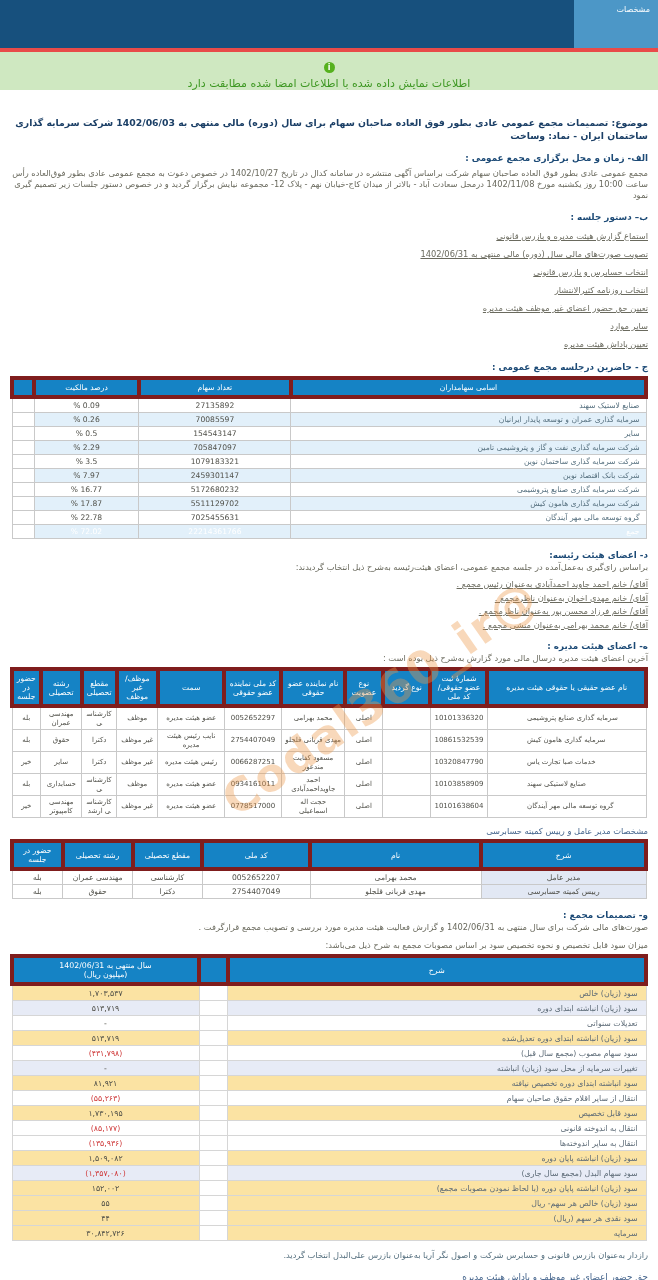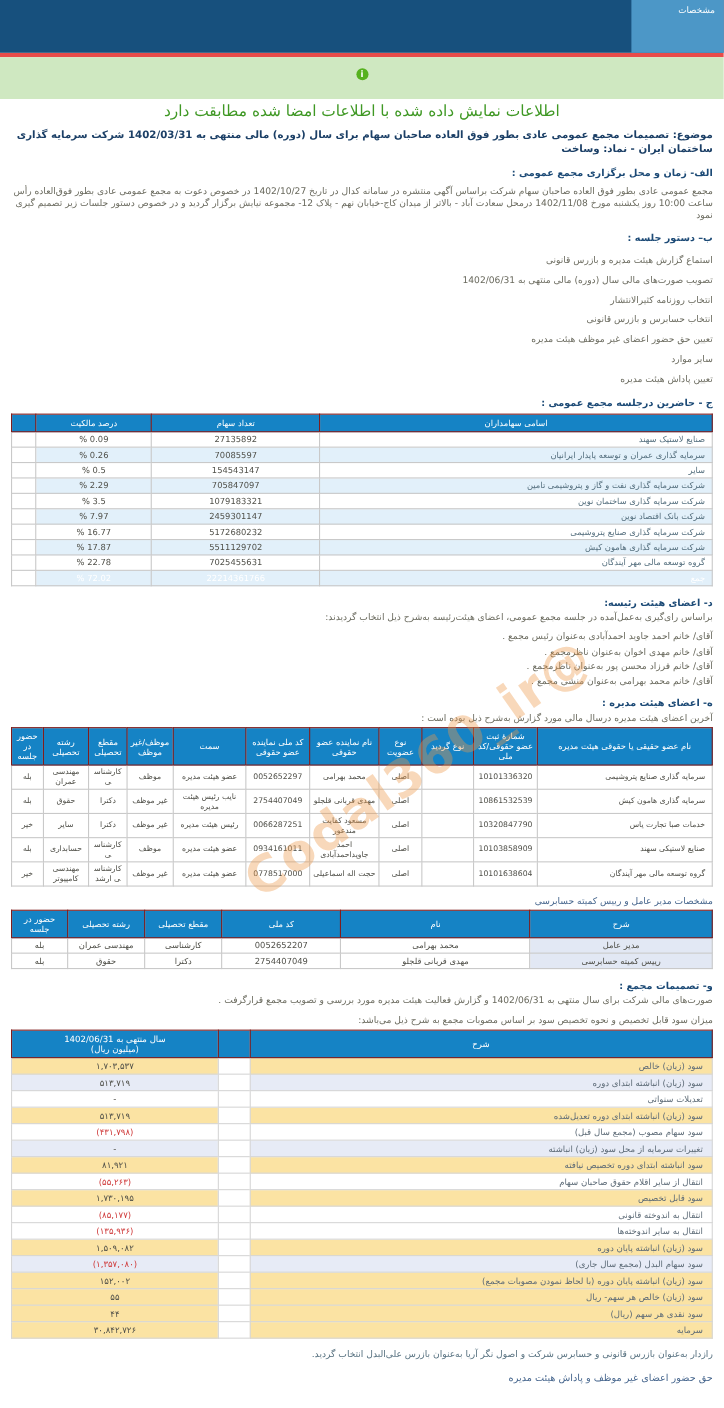--- a/index.html
+++ b/index.html
@@ -9,35 +9,35 @@
 
   
   .topbar { height:48px; background:#17507d; position:relative; }
   .tab-right { position:absolute; top:0; right:0; width:84px; height:48px; background:#4c97c7;
                color:#fff; font-size:8px; text-align:right; padding:5px 8px; }
   .redline { height:4px; background:#e84b49; }
   .banner { height:38px; background:#cfe8c1; text-align:center; padding-top:3px; }
   .info-icon { display:inline-block; width:11px; height:11px; border-radius:50%;
                background:#56b11e; color:#fff; font-size:8px; line-height:11px;
                font-weight:bold; }
-  .banner-text { display:block; color:#3f9824; font-size:14px; margin-top:19px; }
+  .banner-text { display:block; color:#3f9824; font-size:11px; margin-top:3px; }
 
   
   .content { padding:0 10px; position:relative; }
   .doc-title { margin-top:26px; font-size:9.3px; font-weight:bold; color:#1b3f66; line-height:13px; }
   .sec-h { font-size:8.8px; font-weight:bold; color:#1c4a76; margin-top:10px; line-height:12px; }
   .para { font-size:8.3px; color:#6a6a5e; line-height:11px; margin-top:4px; }
-  .agenda-item, .officer-line { font-size:8.3px; color:#6a6a5e; line-height:10px; margin-top:8px; }
+  .agenda-item, .officer-line { font-size:8.3px; color:#6a6a5e; line-height:10px; margin-top:8px;text-decoration:underline; }
   .officer-line { margin-top:3px; line-height:10.5px; }
   .sub-label { font-size:8.3px; color:#44648c; margin-top:8px; }
 
   
   table { width:100%; border-collapse:collapse; table-layout:fixed; margin-top:3px; }
   th { background:#1583c5; color:#fff; font-weight:normal; font-size:7.6px;
-       border:1px solid #7f1d1d; padding:3px 2px; text-align:center; line-height:9px; }
+       border:4px solid #7f1d1d; padding:3px 2px; text-align:center; line-height:9px; }
   td { border:1px solid #c9c9c9; font-size:7.6px; padding:2px 3px; text-align:center;
        line-height:9px; color:#4f4f48; background:#fff; word-wrap:break-word; }
   td.empty { background:#fff !important; }
   td.neg { color:#cf3a3a; }
 
   
   #tbl-sh { border:1px solid #7f96a7; }
   #tbl-sh th:nth-child(1){width:56%} #tbl-sh th:nth-child(2){width:24%}
   #tbl-sh th:nth-child(3){width:16.5%} #tbl-sh th:nth-child(4){width:3.5%}
   #tbl-sh td:first-child { text-align:right; padding-right:6px; color:#56707f; }
@@ -46,21 +46,21 @@
   #tbl-sh tr.total td:first-child { color:#fff; }
 
   
   #tbl-board th:nth-child(1){width:25%} #tbl-board th:nth-child(2){width:9%}
   #tbl-board th:nth-child(3){width:7.5%} #tbl-board th:nth-child(4){width:6%}
   #tbl-board th:nth-child(5){width:10%} #tbl-board th:nth-child(6){width:9%}
   #tbl-board th:nth-child(7){width:10.5%} #tbl-board th:nth-child(8){width:6.5%}
   #tbl-board th:nth-child(9){width:5.5%} #tbl-board th:nth-child(10){width:6.5%}
   #tbl-board th:nth-child(11){width:4.5%}
   #tbl-board td { font-size:7px; line-height:8.5px; }
-  #tbl-board td:first-child { text-align:right; padding-right:6px;padding-left:39px; }
+  #tbl-board td:first-child { text-align:left; padding-right:6px;padding-left:39px; }
 
   
   #tbl-ceo th:nth-child(1){width:26%} #tbl-ceo th:nth-child(2){width:27%}
   #tbl-ceo th:nth-child(3){width:17%} #tbl-ceo th:nth-child(4){width:11%}
   #tbl-ceo th:nth-child(5){width:11%} #tbl-ceo th:nth-child(6){width:8%}
   #tbl-ceo td:first-child { background:#e2e8f4; }
 
   
   #tbl-profit th:nth-child(1){width:66%} #tbl-profit th:nth-child(2){width:4.5%}
   #tbl-profit th:nth-child(3){width:29.5%}
@@ -90,31 +90,31 @@
 
 <div class="banner">
   <span class="info-icon">i</span>
   <span class="banner-text">اطلاعات نمایش داده شده با اطلاعات امضا شده مطابقت دارد</span>
 </div>
 
 <div class="content">
 
   <div class="watermark">@Codal360_ir</div>
 
-  <div class="doc-title">موضوع: تصمیمات مجمع عمومی عادی بطور فوق العاده صاحبان سهام برای سال (دوره) مالی منتهی به 1402/03/31 شرکت سرمایه گذاری ساختمان ایران - نماد: وساخت</div>
+  <div class="doc-title">موضوع: تصمیمات مجمع عمومی عادی بطور فوق العاده صاحبان سهام برای سال (دوره) مالی منتهی به 1402/06/03 شرکت سرمایه گذاری ساختمان ایران - نماد: وساخت</div>
 
   <div class="sec-h">الف- زمان و محل برگزاری مجمع عمومی :</div>
   <div class="para">مجمع عمومی عادی بطور فوق العاده صاحبان سهام شرکت براساس آگهی منتشره در سامانه کدال در تاریخ 1402/10/27 در خصوص دعوت به مجمع عمومی عادی بطور فوق‌العاده رأس ساعت 10:00 روز یکشنبه مورخ 1402/11/08 درمحل سعادت آباد - بالاتر از میدان کاج-خیابان نهم - پلاک 12- مجموعه نیایش  برگزار گردید و در خصوص دستور جلسات زیر تصمیم گیری نمود</div>
 
   <div class="sec-h">ب– دستور جلسه :</div>
   <div>
       <div class="agenda-item">استماع گزارش هیئت مدیره و بازرس قانونی</div>
       <div class="agenda-item">تصویب صورت‌های مالی سال (دوره) مالی منتهی به 1402/06/31</div>
+      <div class="agenda-item">انتخاب حسابرس و بازرس قانونی</div>
       <div class="agenda-item">انتخاب روزنامه کثیرالانتشار</div>
-      <div class="agenda-item">انتخاب حسابرس و بازرس قانونی</div>
       <div class="agenda-item">تعیین حق حضور اعضای غیر موظف هیئت مدیره</div>
       <div class="agenda-item">سایر موارد</div>
       <div class="agenda-item">تعیین پاداش هیئت مدیره</div>
     </div>
 
   <div class="sec-h" style="margin-top:12px">ج - حاضرین درجلسه مجمع عمومی :</div>
   <table id="tbl-sh">
       <thead>
         <tr>
           <th>اسامی سهامداران</th>

